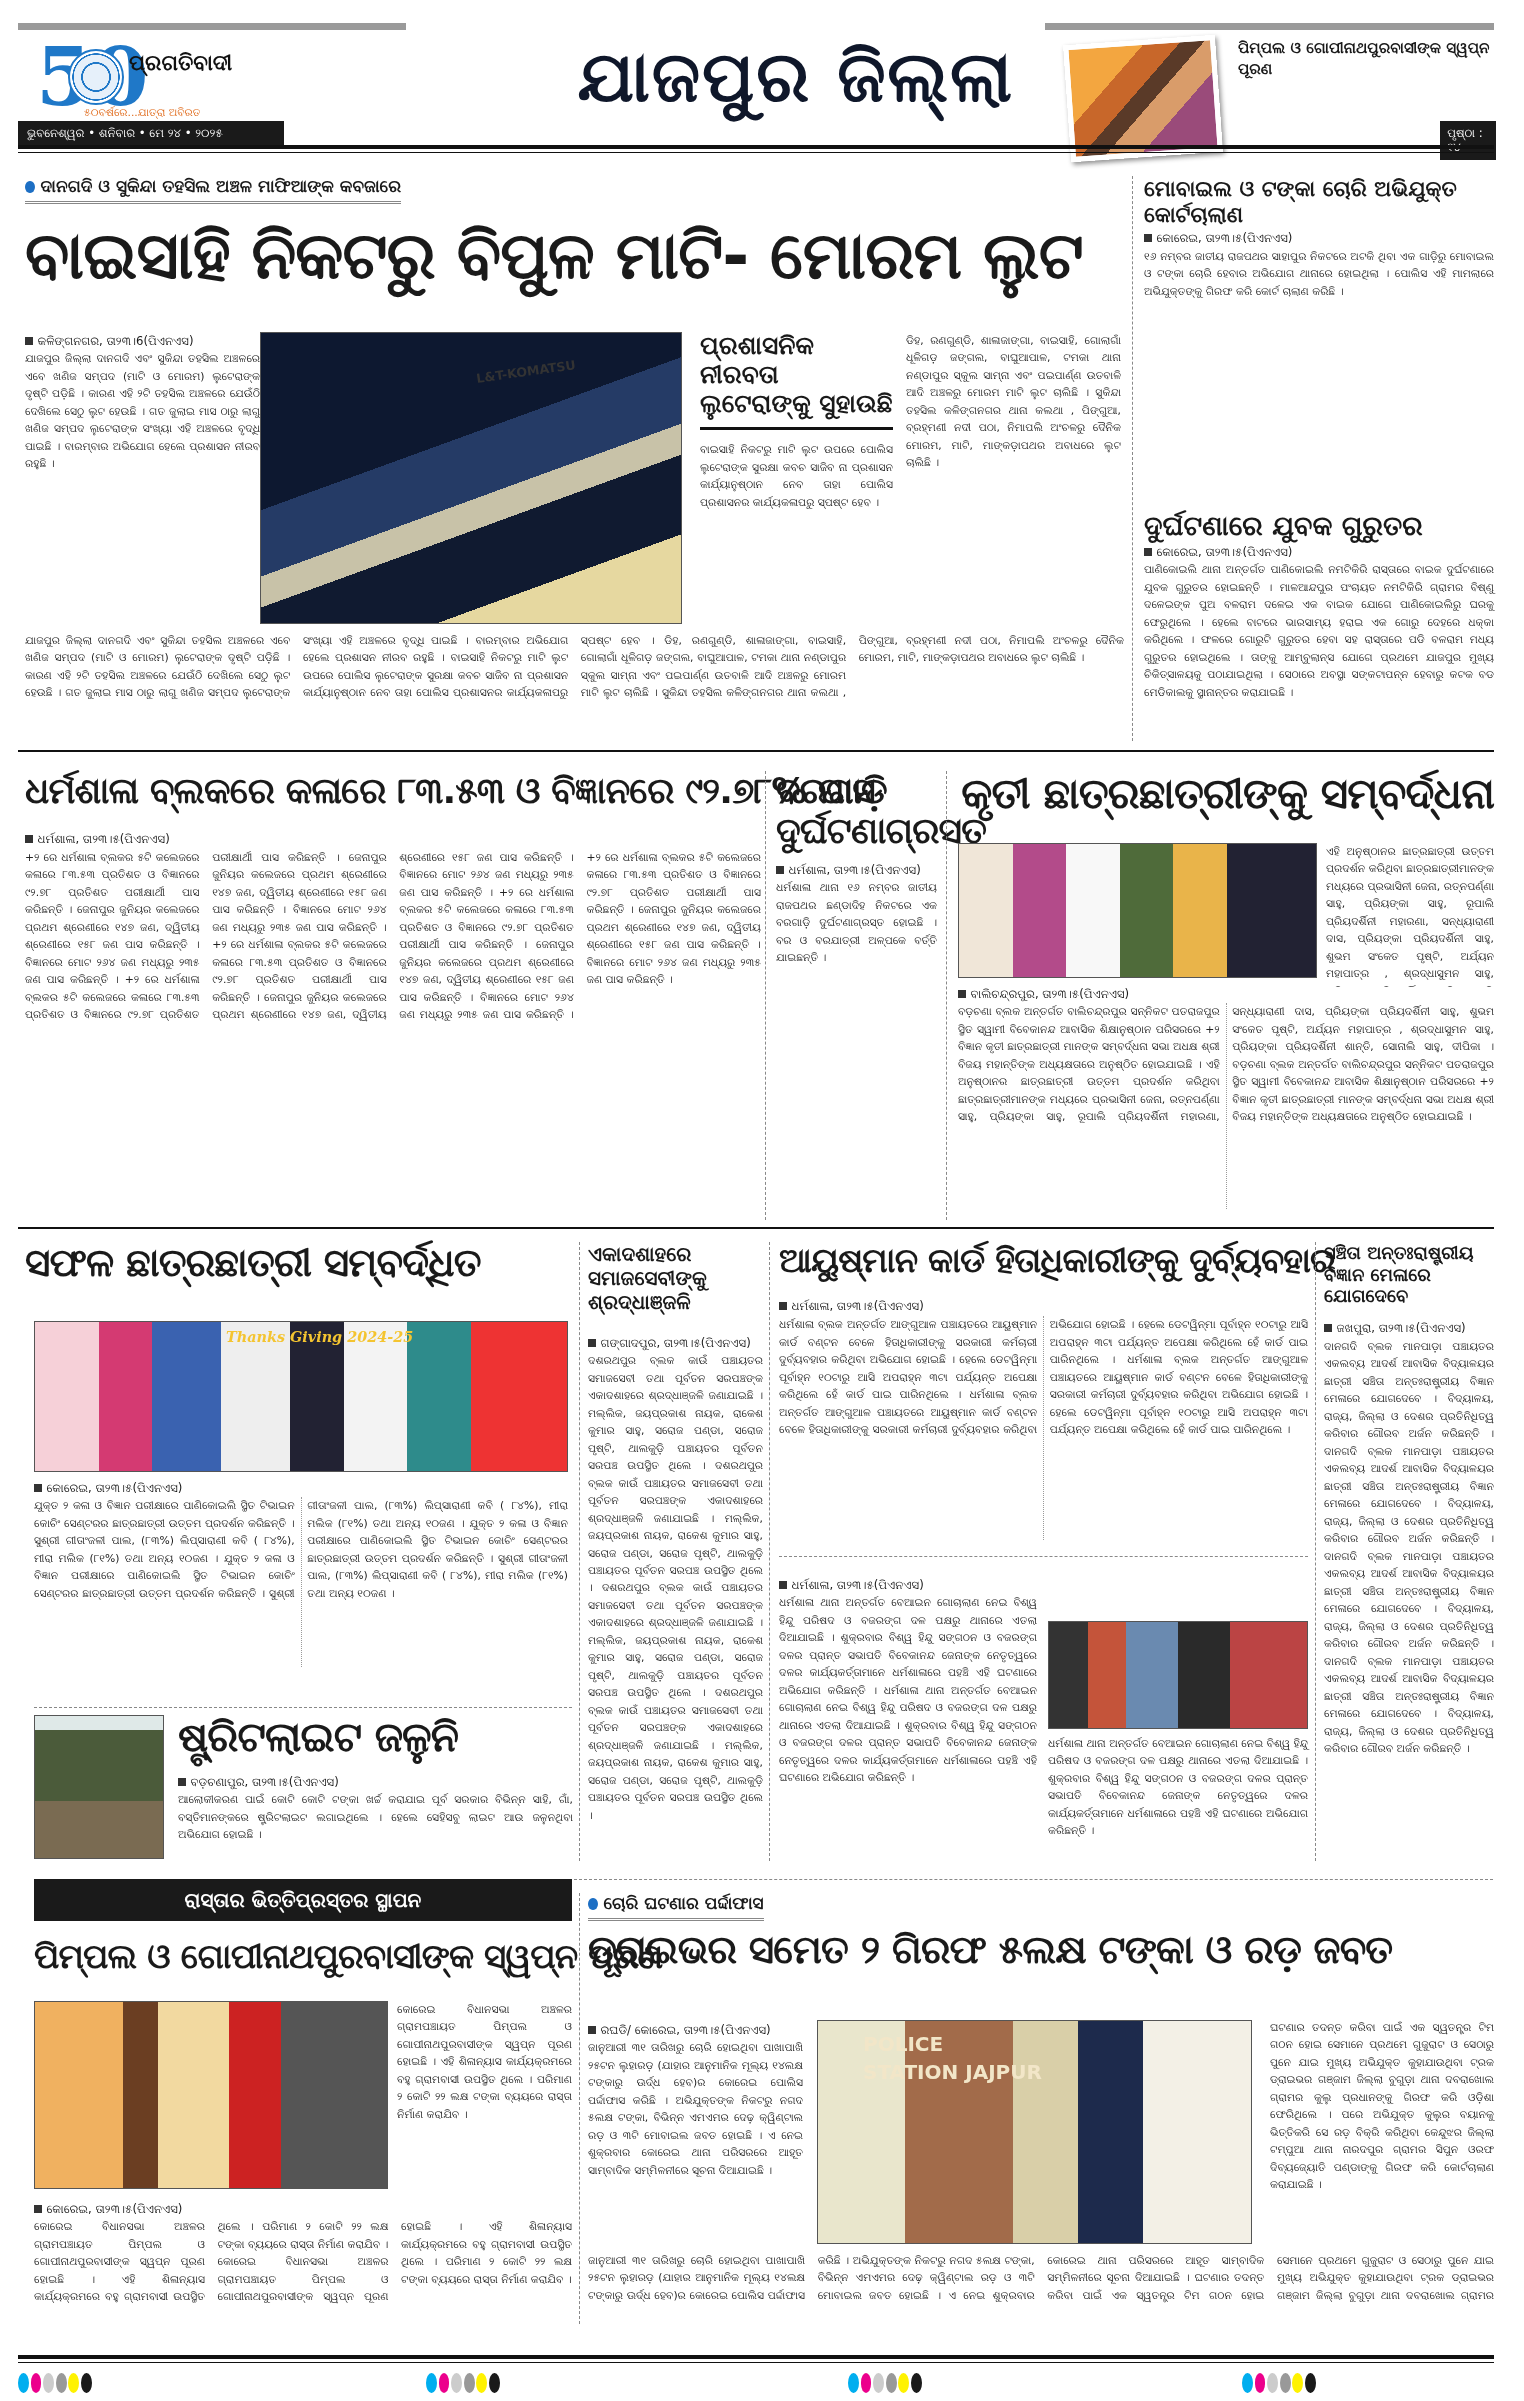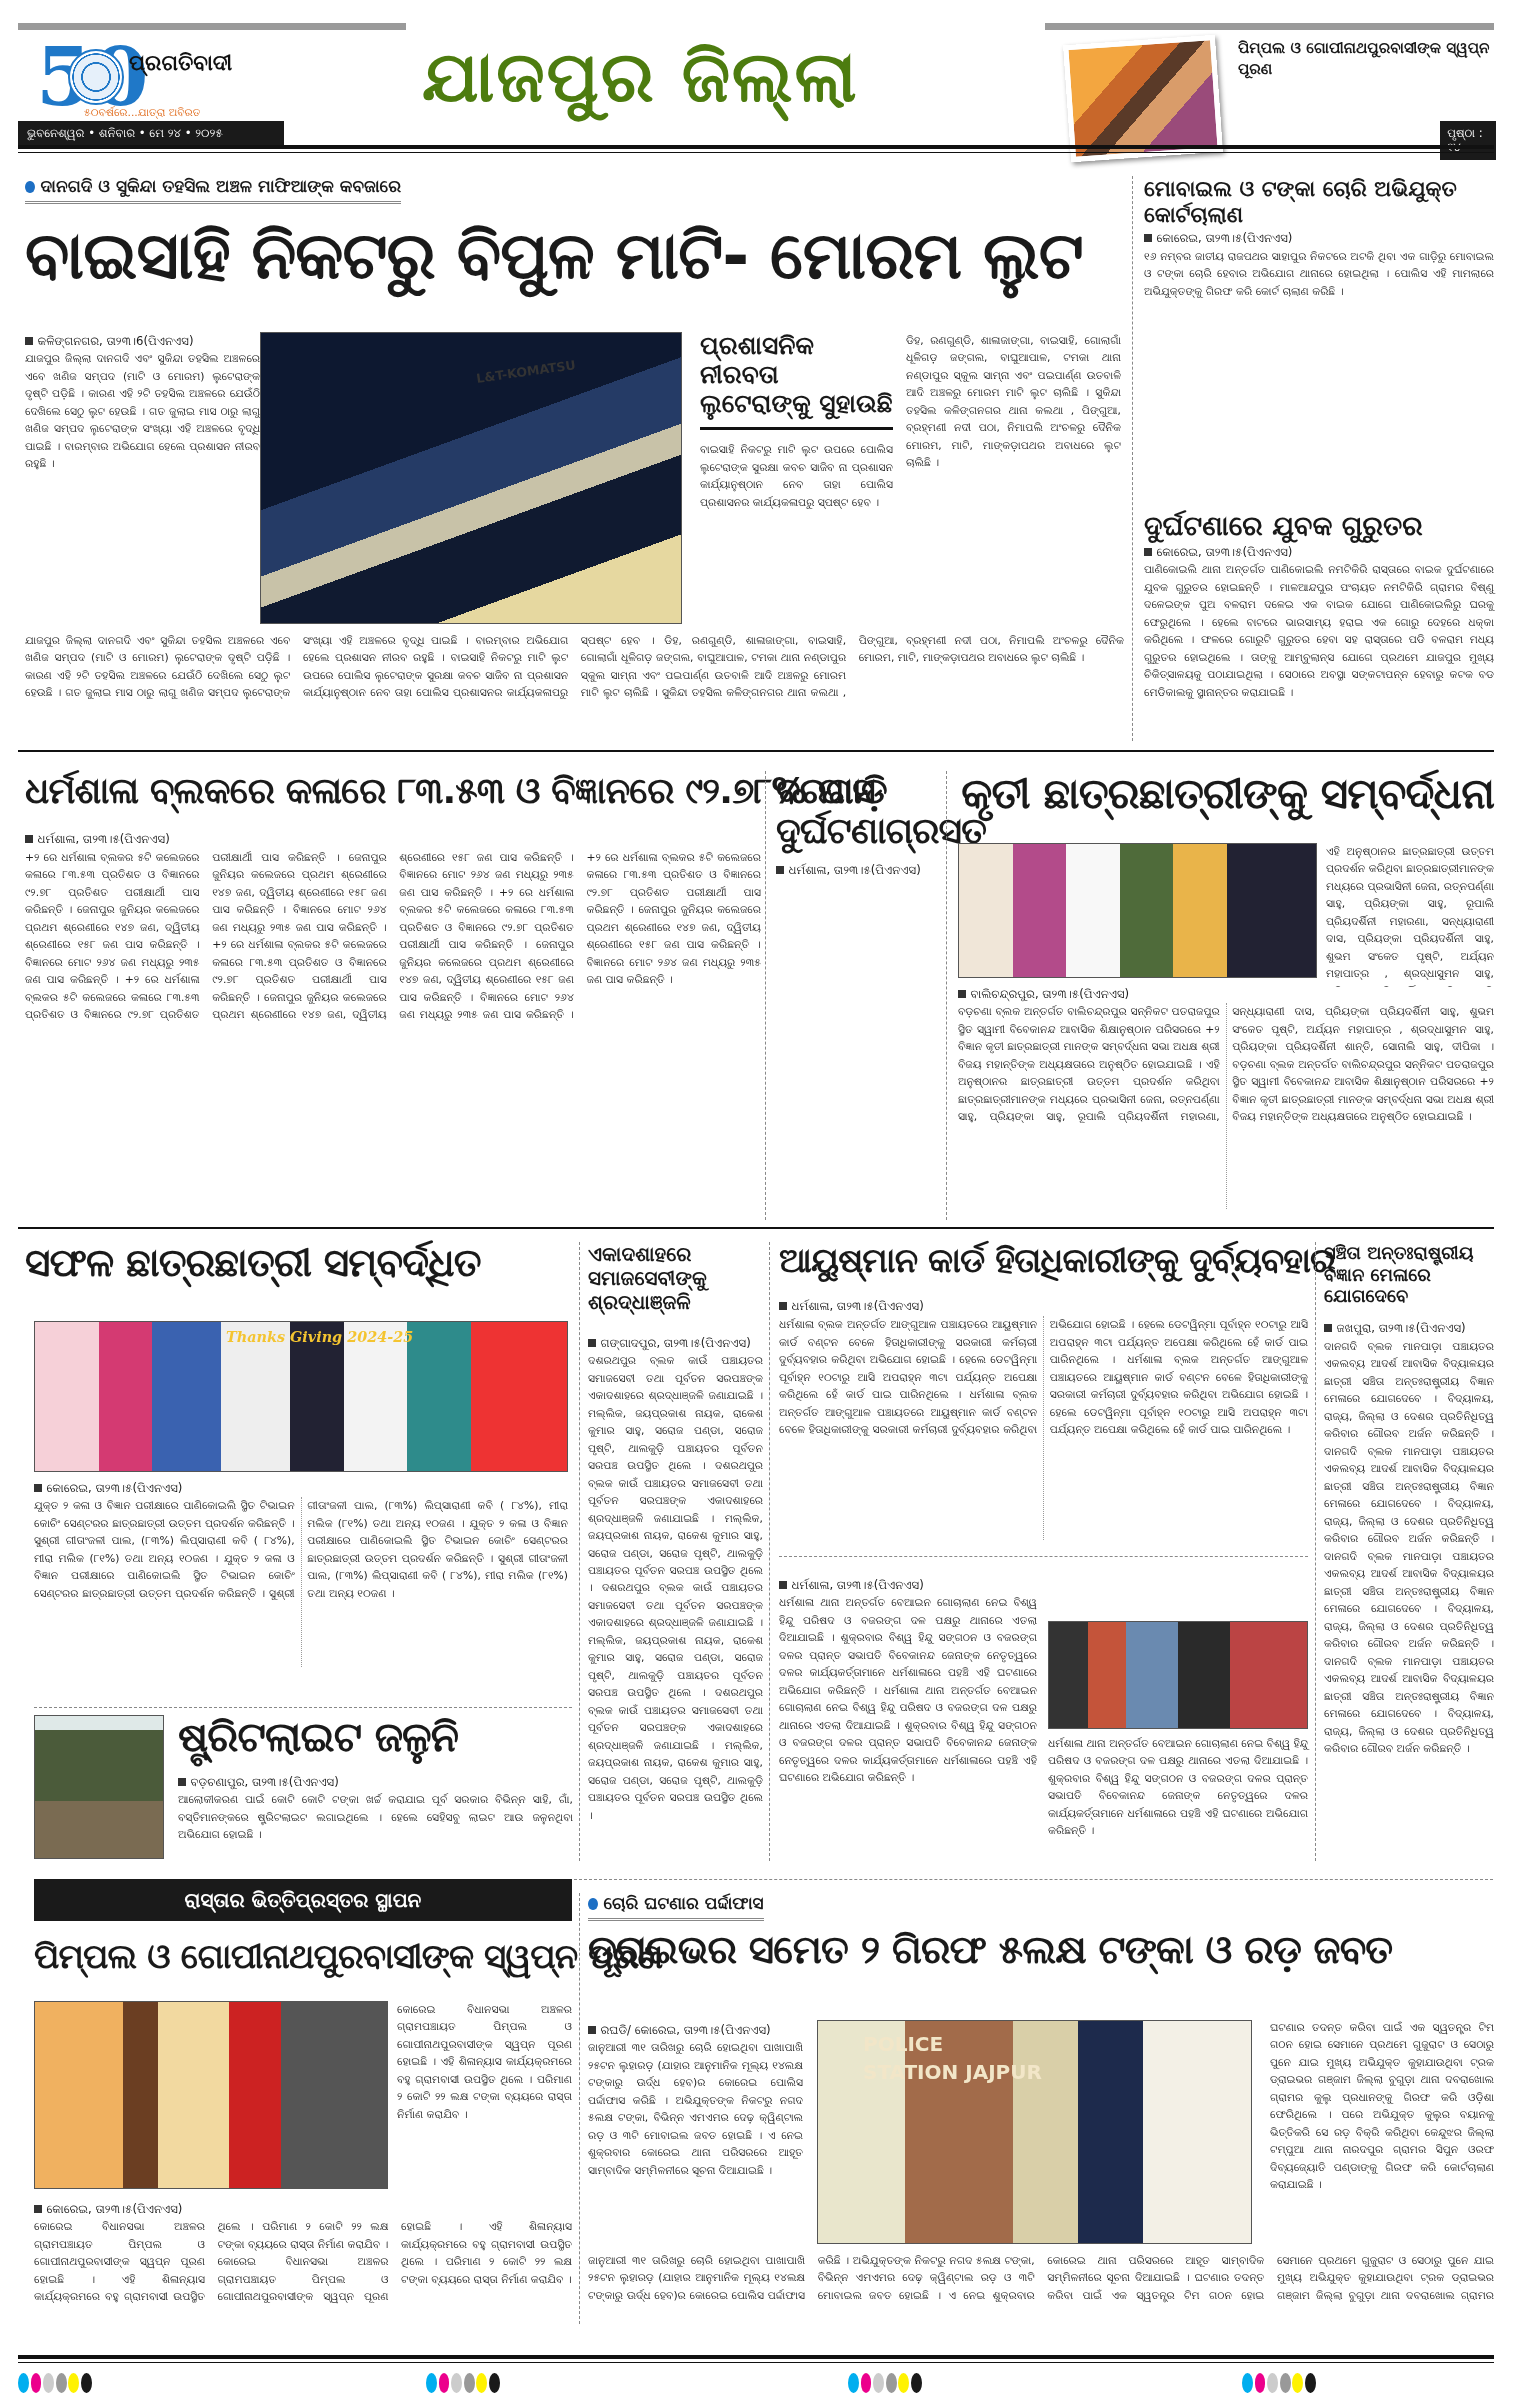--- a/index.html
+++ b/index.html
@@ -8,21 +8,21 @@
   .abs { position: absolute; }
 
   
   .topbar { height: 7.2px; background: #9a9a9a; }
   .logo-circle { width: 56px; height: 56px; border-radius: 50%; border: 2.7px solid #1f78c8;
     background: radial-gradient(circle, #e6f0fa 0 35%, #1f78c8 36% 40%, #e6f0fa 41% 60%, #1f78c8 61% 64%, #fff 65%); }
   .logo-five { font: bold 81px "DejaVu Serif", serif; color: #1f78c8; line-height: 1; }
   .logo-name { font: bold 21.5px "DejaVu Sans", sans-serif; color: #111; }
   .logo-tag { font: 10.8px "DejaVu Sans", sans-serif; color: #e06a1a; }
   .dateline { background: #1a1a1a; color: #fff; font: 11.7px "DejaVu Sans", sans-serif; padding: 5.4px 9px; }
-  .masthead-title { font: bold 70px "DejaVu Sans", sans-serif; color: #4d7c0f; letter-spacing: 1.8px; text-align: left; }
+  .masthead-title { font: bold 70px "DejaVu Sans", sans-serif; color: #0f172a; letter-spacing: 1.8px; text-align: right; }
   .rule-double { border-top: 4.5px solid #111; border-bottom: 0.9px solid #111; height: 8px; }
   .teaser-photo { background: linear-gradient(135deg,#f3a640 0 30%,#c8672a 30% 45%,#5a3a28 45% 55%,#d99c6a 55% 70%,#9a4b7a 70%);
     border: 5.4px solid #fff; box-shadow: 1.8px 2.7px 5.4px rgba(0,0,0,.45); transform: rotate(-4deg); }
   .teaser-text { font: bold 15.2px "DejaVu Sans", sans-serif; line-height: 1.35; }
   .page-no { background: #1a1a1a; color: #fff; font: 11.7px "DejaVu Sans", sans-serif; padding: 5.4px 7.2px; }
 
   
   .kicker { font: bold 17px "DejaVu Sans", sans-serif; border-bottom: 3.6px double #888; padding-bottom: 5.4px; display: inline-block; }
   .kicker .dot { display: inline-block; width: 10px; height: 12.6px; border-radius: 50%; background: #1d6fc4; margin-right: 5.4px; vertical-align: middle; }
   .hl-xl { font: bold 56px "DejaVu Sans", sans-serif; line-height: 1.05; letter-spacing: -0.9px; }
@@ -111,20 +111,21 @@
   <div class="hl-l" style="white-space:nowrap;font-size:36px;">ଧର୍ମଶାଳା ବ୍ଲକରେ କଳାରେ ୮୩.୫୩ ଓ ବିଜ୍ଞାନରେ ୯୨.୭୮% ପାସ</div>
   <div class="dateline-art" style="margin-top:21.5px;">ଧର୍ମଶାଳା, ତା୨୩।୫(ପିଏନଏସ)</div>
   <div class="body-text cols4" style="height:242px;overflow:hidden;">
     <span>+୨ ରେ ଧର୍ମଶାଳା ବ୍ଲକର ୫ଟି କଲେଜରେ କଳାରେ ୮୩.୫୩ ପ୍ରତିଶତ ଓ ବିଜ୍ଞାନରେ ୯୨.୭୮ ପ୍ରତିଶତ ପରୀକ୍ଷାର୍ଥୀ ପାସ କରିଛନ୍ତି । ଜେନାପୁର ଜୁନିୟର କଲେଜରେ ପ୍ରଥମ ଶ୍ରେଣୀରେ ୧୪୭ ଜଣ, ଦ୍ୱିତୀୟ ଶ୍ରେଣୀରେ ୧୫୮ ଜଣ ପାସ କରିଛନ୍ତି । ବିଜ୍ଞାନରେ ମୋଟ ୨୬୪ ଜଣ ମଧ୍ୟରୁ ୨୩୫ ଜଣ ପାସ କରିଛନ୍ତି ।</span> <span>+୨ ରେ ଧର୍ମଶାଳା ବ୍ଲକର ୫ଟି କଲେଜରେ କଳାରେ ୮୩.୫୩ ପ୍ରତିଶତ ଓ ବିଜ୍ଞାନରେ ୯୨.୭୮ ପ୍ରତିଶତ ପରୀକ୍ଷାର୍ଥୀ ପାସ କରିଛନ୍ତି । ଜେନାପୁର ଜୁନିୟର କଲେଜରେ ପ୍ରଥମ ଶ୍ରେଣୀରେ ୧୪୭ ଜଣ, ଦ୍ୱିତୀୟ ଶ୍ରେଣୀରେ ୧୫୮ ଜଣ ପାସ କରିଛନ୍ତି । ବିଜ୍ଞାନରେ ମୋଟ ୨୬୪ ଜଣ ମଧ୍ୟରୁ ୨୩୫ ଜଣ ପାସ କରିଛନ୍ତି ।</span> <span>+୨ ରେ ଧର୍ମଶାଳା ବ୍ଲକର ୫ଟି କଲେଜରେ କଳାରେ ୮୩.୫୩ ପ୍ରତିଶତ ଓ ବିଜ୍ଞାନରେ ୯୨.୭୮ ପ୍ରତିଶତ ପରୀକ୍ଷାର୍ଥୀ ପାସ କରିଛନ୍ତି । ଜେନାପୁର ଜୁନିୟର କଲେଜରେ ପ୍ରଥମ ଶ୍ରେଣୀରେ ୧୪୭ ଜଣ, ଦ୍ୱିତୀୟ ଶ୍ରେଣୀରେ ୧୫୮ ଜଣ ପାସ କରିଛନ୍ତି । ବିଜ୍ଞାନରେ ମୋଟ ୨୬୪ ଜଣ ମଧ୍ୟରୁ ୨୩୫ ଜଣ ପାସ କରିଛନ୍ତି ।</span> <span>+୨ ରେ ଧର୍ମଶାଳା ବ୍ଲକର ୫ଟି କଲେଜରେ କଳାରେ ୮୩.୫୩ ପ୍ରତିଶତ ଓ ବିଜ୍ଞାନରେ ୯୨.୭୮ ପ୍ରତିଶତ ପରୀକ୍ଷାର୍ଥୀ ପାସ କରିଛନ୍ତି । ଜେନାପୁର ଜୁନିୟର କଲେଜରେ ପ୍ରଥମ ଶ୍ରେଣୀରେ ୧୪୭ ଜଣ, ଦ୍ୱିତୀୟ ଶ୍ରେଣୀରେ ୧୫୮ ଜଣ ପାସ କରିଛନ୍ତି । ବିଜ୍ଞାନରେ ମୋଟ ୨୬୪ ଜଣ ମଧ୍ୟରୁ ୨୩୫ ଜଣ ପାସ କରିଛନ୍ତି ।</span> <span>+୨ ରେ ଧର୍ମଶାଳା ବ୍ଲକର ୫ଟି କଲେଜରେ କଳାରେ ୮୩.୫୩ ପ୍ରତିଶତ ଓ ବିଜ୍ଞାନରେ ୯୨.୭୮ ପ୍ରତିଶତ ପରୀକ୍ଷାର୍ଥୀ ପାସ କରିଛନ୍ତି । ଜେନାପୁର ଜୁନିୟର କଲେଜରେ ପ୍ରଥମ ଶ୍ରେଣୀରେ ୧୪୭ ଜଣ, ଦ୍ୱିତୀୟ ଶ୍ରେଣୀରେ ୧୫୮ ଜଣ ପାସ କରିଛନ୍ତି । ବିଜ୍ଞାନରେ ମୋଟ ୨୬୪ ଜଣ ମଧ୍ୟରୁ ୨୩୫ ଜଣ ପାସ କରିଛନ୍ତି ।</span>
   </div>
 </div>
 <div class="abs vdash" style="left:765px;top:771px;height:449px;"></div>
 <div class="abs" style="left:776px;top:771px;width:161px;">
   <div class="hl-l" style="font-size:36px;">ବରଗାଡ଼ି ଦୁର୍ଘଟଣାଗ୍ରସ୍ତ</div>
   <div class="dateline-art" style="margin-top:12.6px;">ଧର୍ମଶାଳା, ତା୨୩।୫(ପିଏନଏସ)</div>
+  <div class="body-text" style="height:269px;overflow:hidden;">ଧର୍ମଶାଳା ଥାନା ୧୬ ନମ୍ବର ଜାତୀୟ ରାଜପଥର ଛଣ୍ଡାଦିହ ନିକଟରେ ଏକ ବରଗାଡ଼ି ଦୁର୍ଘଟଣାଗ୍ରସ୍ତ ହୋଇଛି । ବର ଓ ବରଯାତ୍ରୀ ଅଳ୍ପକେ ବର୍ତ୍ତି ଯାଇଛନ୍ତି ।</div>
 </div>
 <div class="abs vdash" style="left:946px;top:771px;height:449px;"></div>
 <div class="abs" style="left:958px;top:771px;width:536px;">
   <div class="hl-l" style="font-size:42px;text-align:right;">କୃତୀ ଛାତ୍ରଛାତ୍ରୀଙ୍କୁ ସମ୍ବର୍ଦ୍ଧନା</div>
   <div class="abs photo ph-award" style="left:0;top:72px;width:359px;height:135px;"></div>
   <div class="abs body-text" style="left:368px;top:72px;width:168px;height:144px;overflow:hidden;">ଏହି ଅନୁଷ୍ଠାନର ଛାତ୍ରଛାତ୍ରୀ ଉତ୍ତମ ପ୍ରଦର୍ଶନ କରିଥିବା ଛାତ୍ରଛାତ୍ରୀମାନଙ୍କ ମଧ୍ୟରେ ପ୍ରଭାସିନୀ ଜେନା, ରତ୍ନପର୍ଣ୍ଣା ସାହୁ, ପ୍ରିୟଙ୍କା ସାହୁ, ରୂପାଲି ପ୍ରିୟଦର୍ଶିନୀ ମହାରଣା, ସନ୍ଧ୍ୟାରାଣୀ ଦାସ, ପ୍ରିୟଙ୍କା ପ୍ରିୟଦର୍ଶିନୀ ସାହୁ, ଶୁଭମ ସଂକେତ ପୃଷ୍ଟି, ଅର୍ଯ୍ୟନ ମହାପାତ୍ର , ଶ୍ରଦ୍ଧାସୁମନ ସାହୁ, ପ୍ରିୟଙ୍କା ପ୍ରିୟଦର୍ଶିନୀ ଶାନ୍ତି, ସୋନାଲି ସାହୁ, ଦୀପିକା ।</div>
   <div class="abs" style="left:0;top:212px;width:536px;">
     <div class="dateline-art">ବାଲିଚନ୍ଦ୍ରପୁର, ତା୨୩।୫(ପିଏନଏସ)</div>
     <div class="body-text cols2" style="height:206px;overflow:hidden;">
       <span>ବଡ଼ଚଣା ବ୍ଲକ ଅନ୍ତର୍ଗତ ବାଲିଚନ୍ଦ୍ରପୁର ସନ୍ନିକଟ ପତରାଜପୁର ସ୍ଥିତ ସ୍ୱାମୀ ବିବେକାନନ୍ଦ ଆବାସିକ ଶିକ୍ଷାନୁଷ୍ଠାନ ପରିସରରେ +୨ ବିଜ୍ଞାନ କୃତୀ ଛାତ୍ରଛାତ୍ରୀ ମାନଙ୍କ ସମ୍ବର୍ଦ୍ଧନା ସଭା ଅଧକ୍ଷ ଶ୍ରୀ ବିଜୟ ମହାନ୍ତିଙ୍କ ଅଧ୍ୟକ୍ଷତାରେ ଅନୁଷ୍ଠିତ ହୋଇଯାଇଛି ।</span> <span>ଏହି ଅନୁଷ୍ଠାନର ଛାତ୍ରଛାତ୍ରୀ ଉତ୍ତମ ପ୍ରଦର୍ଶନ କରିଥିବା ଛାତ୍ରଛାତ୍ରୀମାନଙ୍କ ମଧ୍ୟରେ ପ୍ରଭାସିନୀ ଜେନା, ରତ୍ନପର୍ଣ୍ଣା ସାହୁ, ପ୍ରିୟଙ୍କା ସାହୁ, ରୂପାଲି ପ୍ରିୟଦର୍ଶିନୀ ମହାରଣା, ସନ୍ଧ୍ୟାରାଣୀ ଦାସ, ପ୍ରିୟଙ୍କା ପ୍ରିୟଦର୍ଶିନୀ ସାହୁ, ଶୁଭମ ସଂକେତ ପୃଷ୍ଟି, ଅର୍ଯ୍ୟନ ମହାପାତ୍ର , ଶ୍ରଦ୍ଧାସୁମନ ସାହୁ, ପ୍ରିୟଙ୍କା ପ୍ରିୟଦର୍ଶିନୀ ଶାନ୍ତି, ସୋନାଲି ସାହୁ, ଦୀପିକା ।</span> <span>ବଡ଼ଚଣା ବ୍ଲକ ଅନ୍ତର୍ଗତ ବାଲିଚନ୍ଦ୍ରପୁର ସନ୍ନିକଟ ପତରାଜପୁର ସ୍ଥିତ ସ୍ୱାମୀ ବିବେକାନନ୍ଦ ଆବାସିକ ଶିକ୍ଷାନୁଷ୍ଠାନ ପରିସରରେ +୨ ବିଜ୍ଞାନ କୃତୀ ଛାତ୍ରଛାତ୍ରୀ ମାନଙ୍କ ସମ୍ବର୍ଦ୍ଧନା ସଭା ଅଧକ୍ଷ ଶ୍ରୀ ବିଜୟ ମହାନ୍ତିଙ୍କ ଅଧ୍ୟକ୍ଷତାରେ ଅନୁଷ୍ଠିତ ହୋଇଯାଇଛି ।</span>

